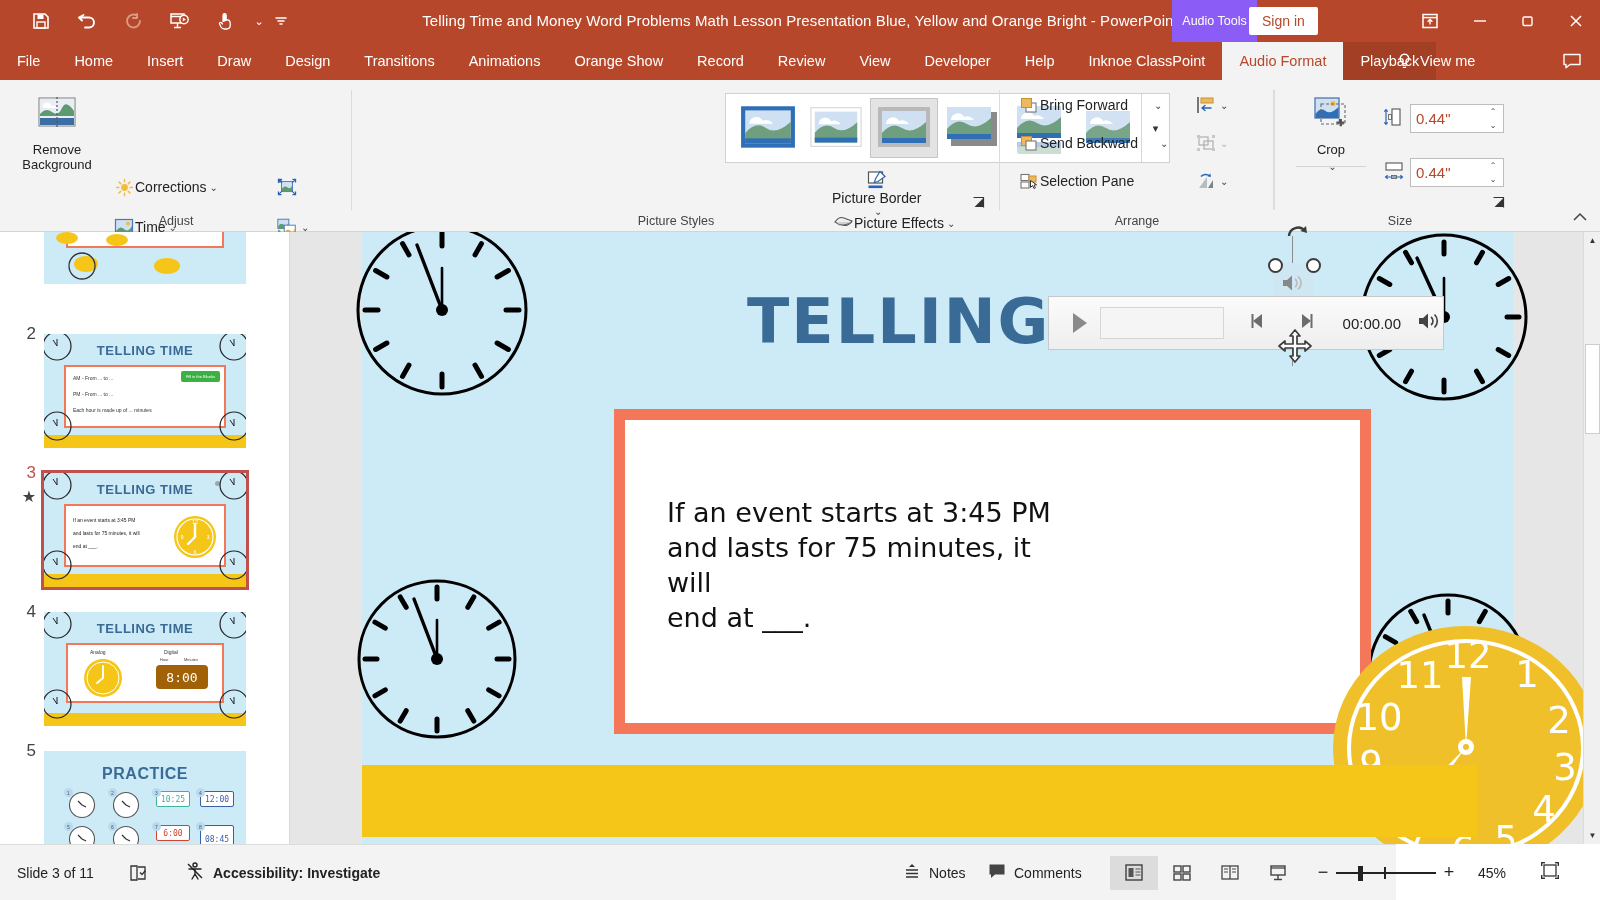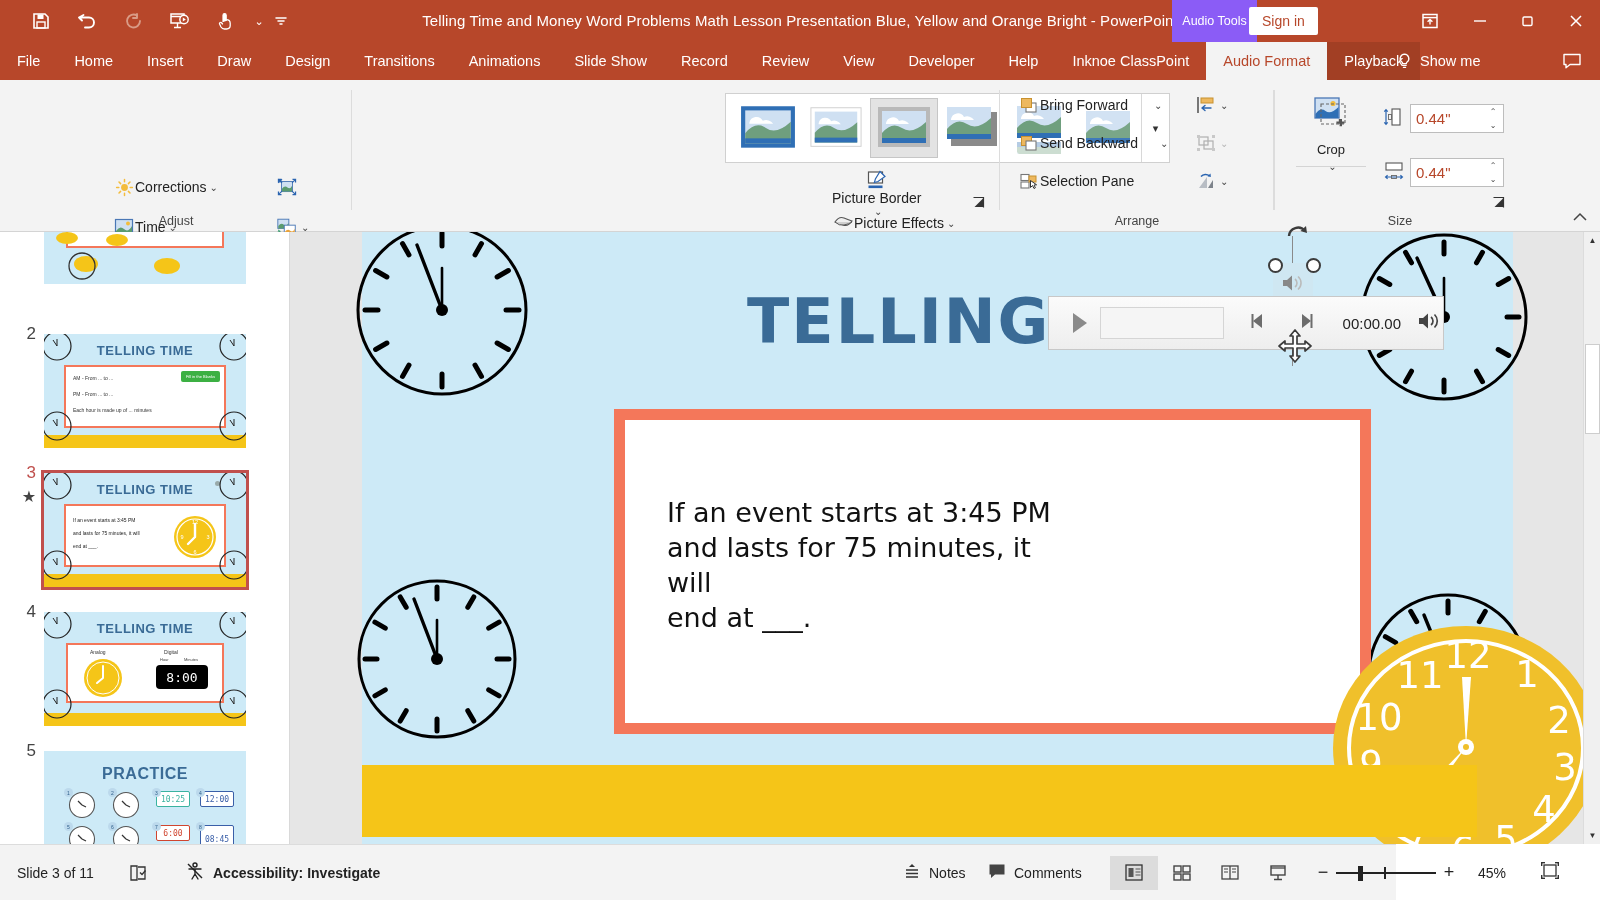--- a/index.html
+++ b/index.html
@@ -316,47 +316,61 @@
 
   <div class="tabbar">
     <div class="tabs" id="tabs-host">
         <div class="tab">File</div>
         <div class="tab">Home</div>
         <div class="tab">Insert</div>
         <div class="tab">Draw</div>
         <div class="tab">Design</div>
         <div class="tab">Transitions</div>
         <div class="tab">Animations</div>
-        <div class="tab">Slide Show</div>
+        <div class="tab">Orange Show</div>
         <div class="tab">Record</div>
         <div class="tab">Review</div>
         <div class="tab">View</div>
         <div class="tab">Developer</div>
         <div class="tab">Help</div>
         <div class="tab">Inknoe ClassPoint</div>
         <div class="tab ctx active">Audio Format</div>
         <div class="tab ctx">Playback</div>
       </div>
     <div class="tellme">
       <svg width="17" height="18" viewBox="0 0 17 18">
           <path d="M8.5 2.2a4.4 4.4 0 0 0-2.6 7.9c.5.4.8 1 .8 1.6h3.6c0-.6.3-1.2.8-1.6A4.4 4.4 0 0 0 8.5 2.2z" fill="none" stroke="#fff" stroke-width="1.3"></path>
           <path d="M6.9 13.4h3.2 M7.4 15.3h2.2" stroke="#fff" stroke-width="1.3" stroke-linecap="round"></path>
         </svg>
-      <span>Show me</span>
+      <span>View me</span>
     </div>
     <div class="comment-ic">
       <svg width="20" height="18" viewBox="0 0 20 18">
           <path d="M2 2.5h16v10H8l-4 3.2V12.5H2z" fill="none" stroke="#fff" stroke-width="1.4" stroke-linejoin="round"></path>
         </svg>
     </div>
   </div>
 
   <div class="ribbon">
 
     <div class="grp" style="left:0; width:352px;">
+      <div class="bigbtn" style="left:14px; top:14px; width:86px;">
+        <span class="ic">
+          <svg width="42" height="40" viewBox="0 0 42 40">
+            <rect x="3" y="4" width="36" height="28" fill="#fff" stroke="#7d7d7d" stroke-width="1"></rect>
+            <rect x="4" y="5" width="34" height="26" fill="#e9eef5"></rect>
+            <path d="M4 24h34v7H4z" fill="#3a6ea5"></path>
+            <path d="M4 20 q6-7 12-2 t10 -4 t12 3 v5 H4z" fill="#5b9b6f"></path>
+            <path d="M7 13 a4 4 0 0 1 8-1 a5 5 0 0 1 6 2 H7z" fill="#fff"></path>
+            <path d="M21 3v30" stroke="#555" stroke-width="1.2" stroke-dasharray="2 2"></path>
+          </svg>
+        </span>
+        <span>Remove</span>
+        <span>Background</span>
+      </div>
 
       <div class="smallbtn" style="left:113px; top:94px;">
         <span class="iconbox">
           <svg width="19" height="19" viewBox="0 0 19 19">
               <circle cx="9.5" cy="9.5" r="3.4" fill="#f3bc3c"></circle>
               <g stroke="#f3bc3c" stroke-width="1.5" stroke-linecap="round">
                 <path d="M9.5 1.6v2.2M9.5 15.2v2.2M1.6 9.5h2.2M15.2 9.5h2.2M4 4l1.6 1.6M13.4 13.4L15 15M15 4l-1.6 1.6M5.6 13.4L4 15"></path>
               </g>
             </svg>
         </span>
@@ -552,20 +566,21 @@
         <span class="cv dis">⌄</span>
       </div>
 
       <div class="dlg" style="right:14px; bottom:22px;">
         <svg width="13" height="13" viewBox="0 0 13 13">
             <path d="M1.5 1.5h10v10" fill="none" stroke="#333" stroke-width="1.2"></path>
             <path d="M11 11L2.5 11 11 2.5z" fill="#333"></path>
           </svg>
       </div>
 
+      <div class="grp-label">Picture Styles</div>
       <div class="grp-sep" style="right:0;"></div>
     </div>
 
     <div class="grp" style="left:1000px; width:274px;">
       <div class="smallbtn" style="left:18px; top:12px;">
         <span class="iconbox">
           <svg width="20" height="19" viewBox="0 0 20 19">
               <rect x="7" y="7" width="10" height="9" fill="#fff" stroke="#777" stroke-width="1.1"></rect>
               <rect x="2.5" y="2.5" width="10" height="9" fill="#edb85e" stroke="#c8912f" stroke-width="1"></rect>
             </svg>
@@ -797,21 +812,21 @@
         <div class="thumb-card" style="left:22px;top:31px;width:158px;height:60px;">
           <div style="position:absolute;left:22px;top:4px;font-size:5px;color:#333;">Analog</div>
           <div style="position:absolute;left:96px;top:4px;font-size:5px;color:#333;">Digital</div>
           <svg style="position:absolute;left:14px;top:12px;" width="42" height="42" viewBox="0 0 42 42">
             <circle cx="21" cy="21" r="19" fill="#f5c518"></circle>
               <circle cx="21" cy="21" r="16" fill="none" stroke="#fff" stroke-width="1"></circle>
             <path d="M21 21V9M21 21l-6 5" stroke="#fff" stroke-width="2" stroke-linecap="round"></path>
           </svg>
           <div style="position:absolute;left:92px;top:12px;font-size:4px;color:#444;">Hour</div>
           <div style="position:absolute;left:116px;top:12px;font-size:4px;color:#444;">Minutes</div>
-          <div style="position:absolute;left:88px;top:20px;width:52px;height:24px;background:#000000;border-radius:4px;display:flex;align-items:center;justify-content:center;color:#fff;font-size:13px;font-family:'DejaVu Sans Mono',monospace;">8:00</div>
+          <div style="position:absolute;left:88px;top:20px;width:52px;height:24px;background:#a16207;border-radius:4px;display:flex;align-items:center;justify-content:center;color:#fff;font-size:13px;font-family:'DejaVu Sans Mono',monospace;">8:00</div>
         </div>
         <div class="thumb-yellow"></div>
         <svg style="position:absolute;left:-5px;top:-6px;" width="36" height="36" viewBox="0 0 36 36">
             <circle cx="18" cy="18" r="14" fill="none" stroke="#222" stroke-width="1.2"></circle>
             <path d="M18 18l-4-6M18 18v-7" stroke="#222" stroke-width="1"></path>
           </svg>
         <svg style="position:absolute;right:-6px;top:-6px;" width="36" height="36" viewBox="0 0 36 36">
             <circle cx="18" cy="18" r="14" fill="none" stroke="#222" stroke-width="1.2"></circle>
             <path d="M18 18l-4-6M18 18v-7" stroke="#222" stroke-width="1"></path>
           </svg>

